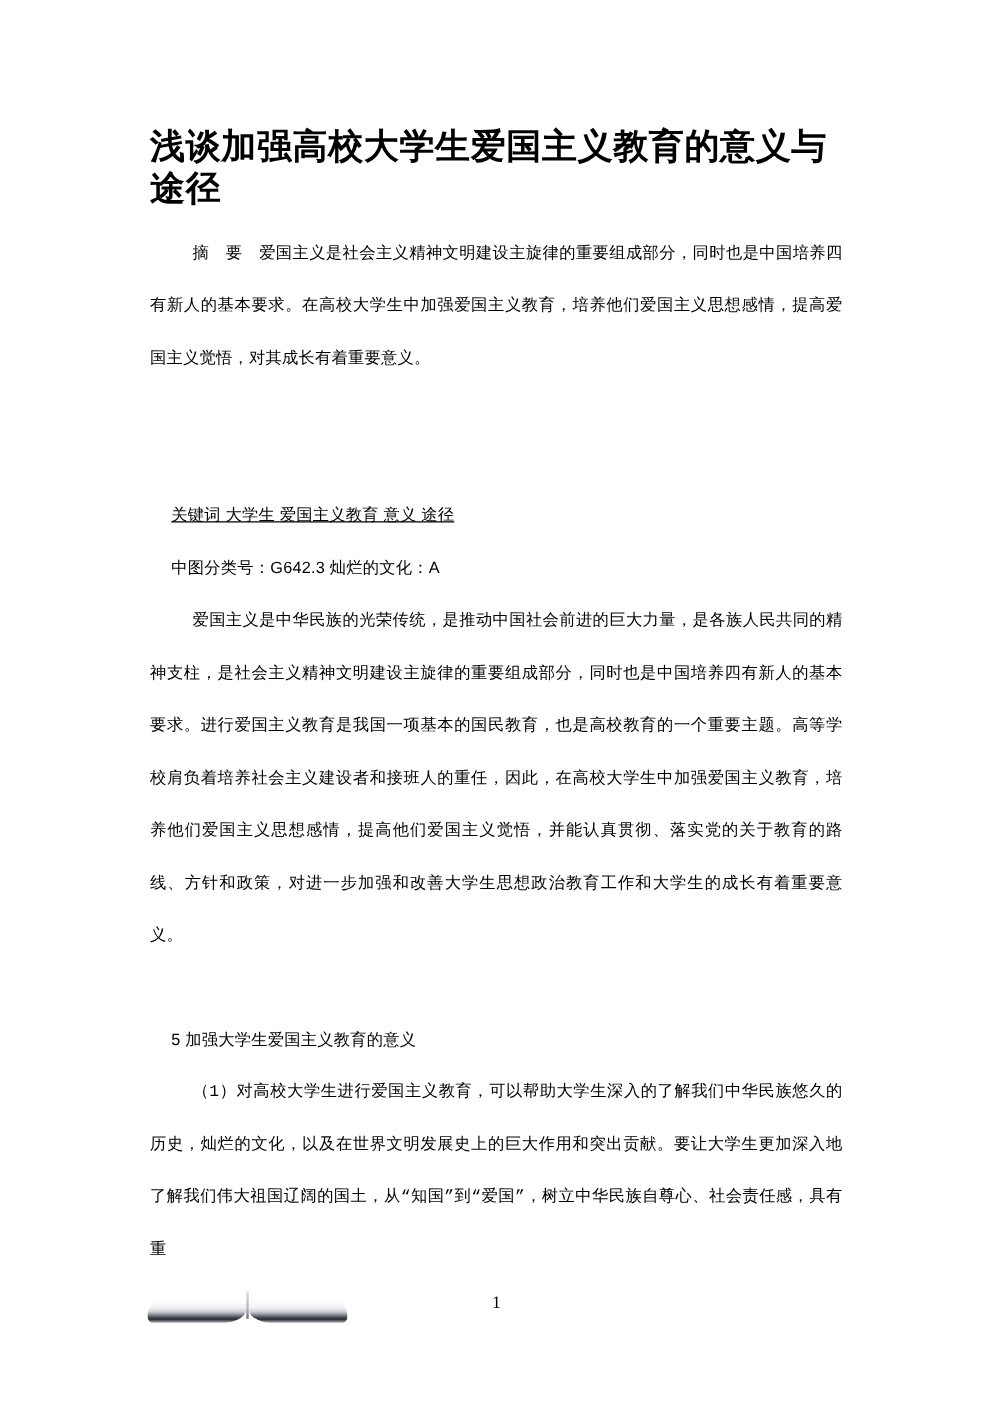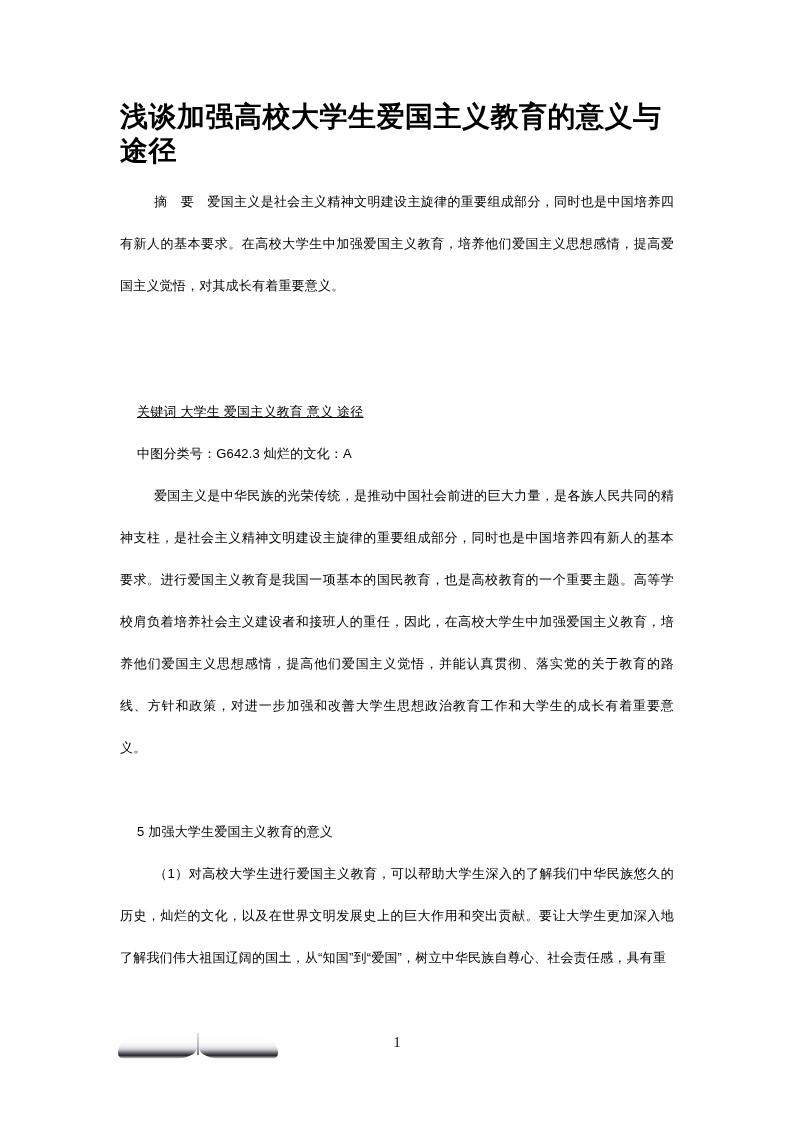--- a/index.html
+++ b/index.html
@@ -64,21 +64,21 @@
   .para.indent1 {
     text-indent: 17px;
   }
 
   
   #abstract   { top: 181px; }
   #keywords   { top: 391px; text-decoration: underline; }
   #classno    { top: 433px; }
   #body1      { top: 475px; }
   #heading1   { top: 811px; }
-  #body2      { top: 853px; }
+  #body2      { top: 853px; font-family: Liberation Mono, monospace; }
 
   
   .footer {
     position: absolute;
     left: 0;
     top: 1020px;
     width: 794px;
     height: 60px;
   }
   .book-image {

